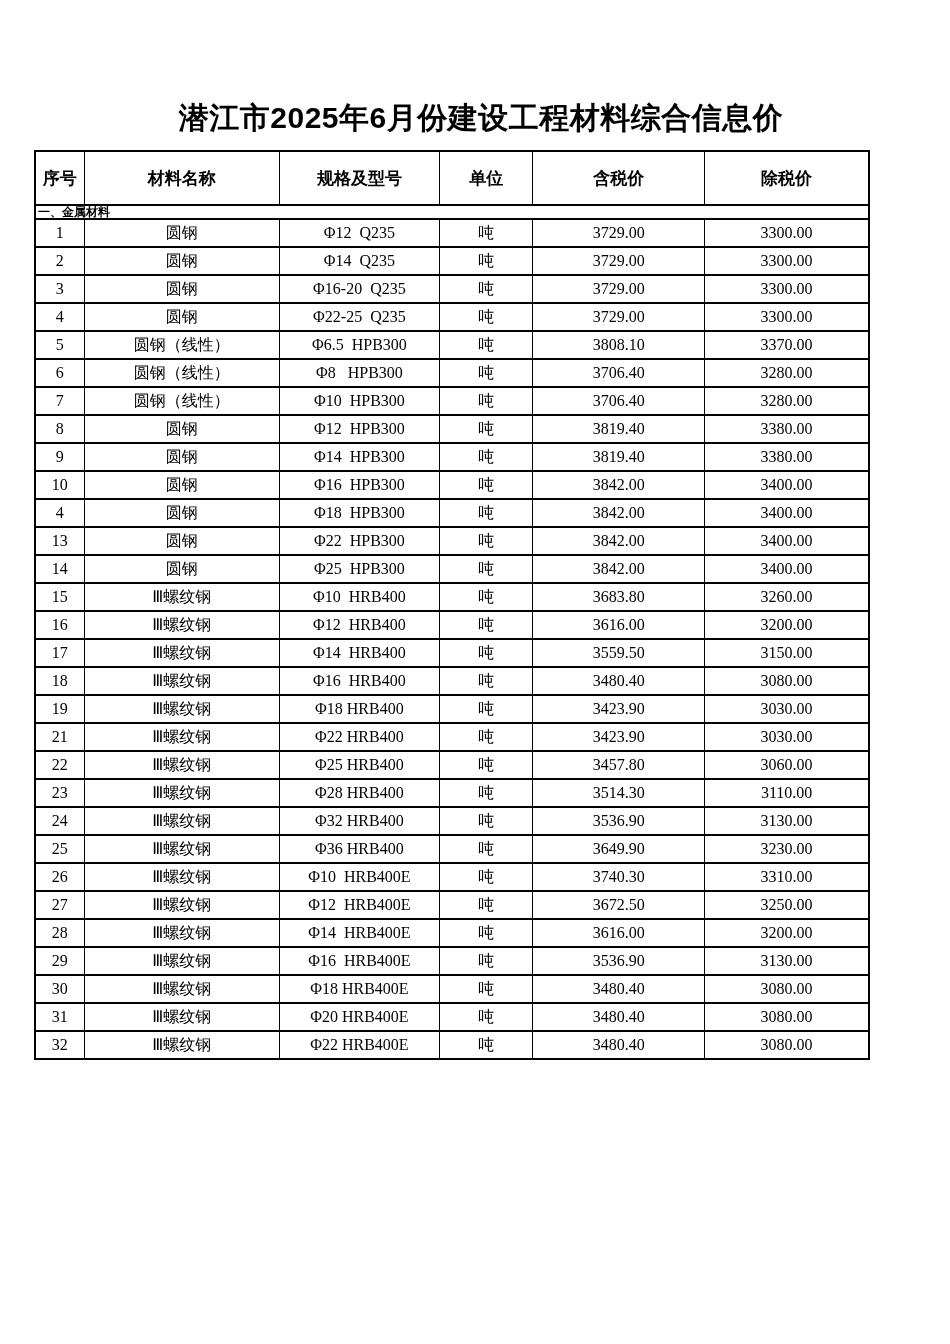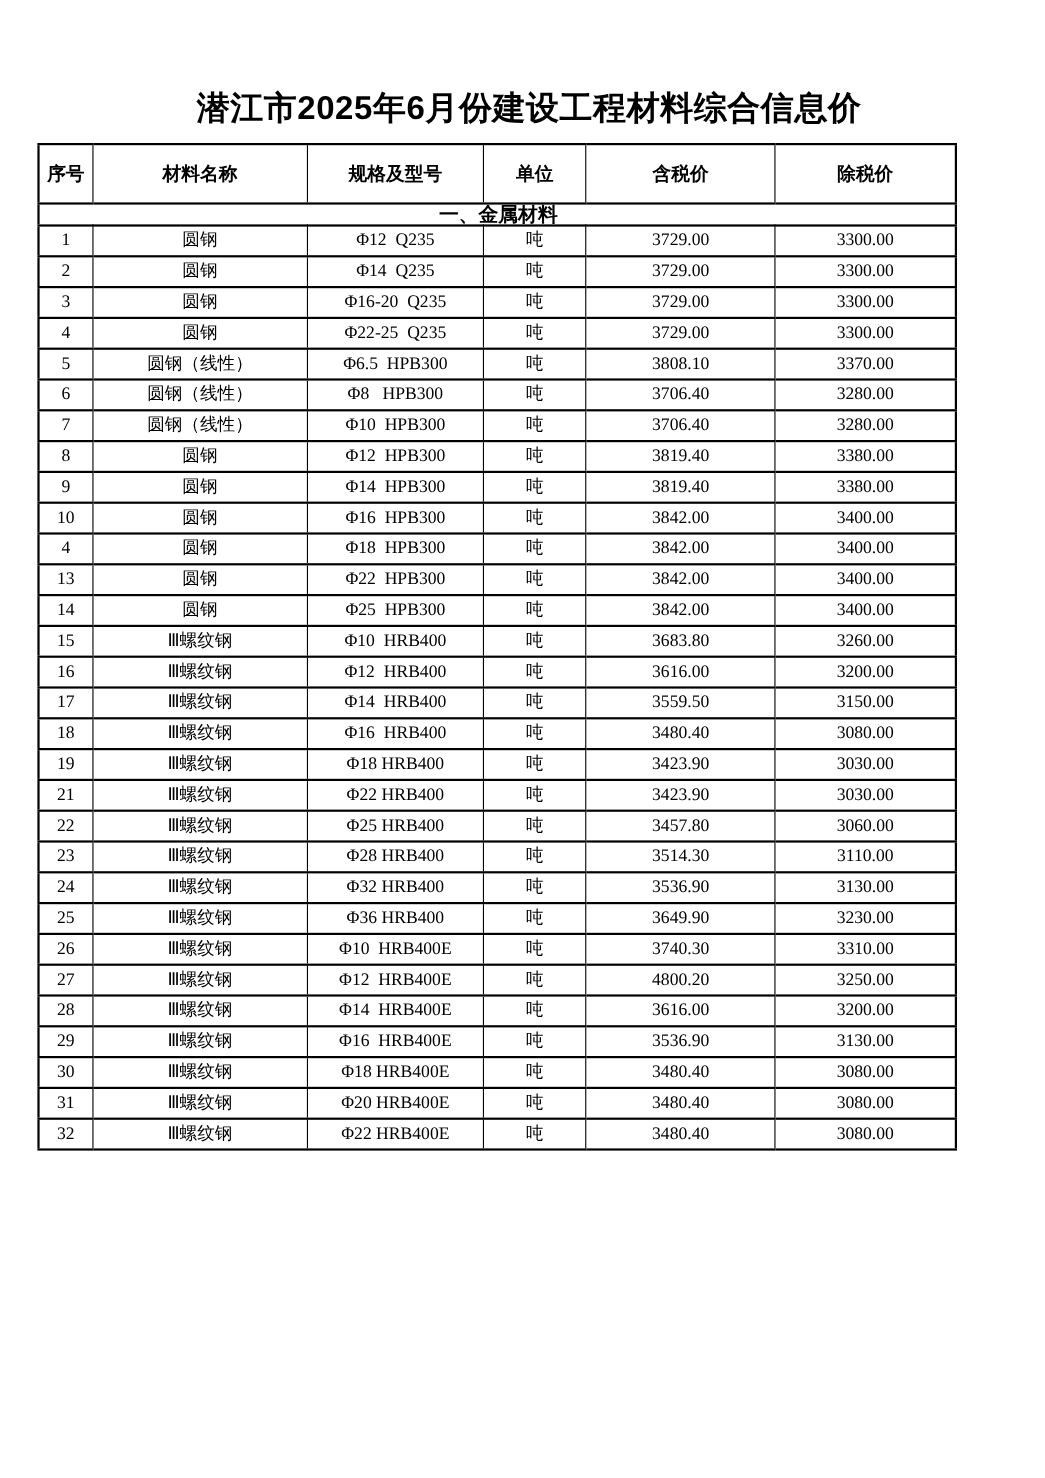--- a/index.html
+++ b/index.html
@@ -5,21 +5,21 @@
   * { margin: 0; padding: 0; box-sizing: border-box; }
   html, body { background: #ffffff; }
   body {
     width: 950px; height: 1344px;
     font-family: "Liberation Serif", serif;
     color: #000000;
     overflow: hidden;
   }
   .page {
     width: 950px; height: 1344px;
-    padding-top: 78px;
+    padding-top: 98px;
     background: #ffffff;
   }
   .doc-title {
     width: 836px;
     margin: 0 0 11px 63px;
     text-align: center;
     font-family: "Liberation Sans", sans-serif;
     font-weight: bold;
     font-size: 30px;
     letter-spacing: 0.5px;
@@ -44,25 +44,25 @@
     overflow: hidden;
   }
   .price-table thead th {
     height: 54px;
     font-family: "Liberation Sans", sans-serif;
     font-weight: bold;
     font-size: 17px;
   }
   .price-table td.section-cell {
     height: 14px;
-    text-align: center;
+    text-align: left;
     padding-left: 2px;
     font-family: "Liberation Sans", sans-serif;
     font-weight: bold;
-    font-size: 18px;
+    font-size: 12px;
   }
   .price-table tbody td { height: 28px; }
   .price-table td.spec { white-space: pre; }
   col.c-index { width: 5.9%; }
   col.c-material { width: 23.4%; }
   col.c-spec { width: 19.2%; }
   col.c-unit { width: 11.2%; }
   col.c-incl { width: 20.6%; }
   col.c-excl { width: 19.7%; }
 </style>
@@ -286,21 +286,21 @@
           <td class="spec">Φ10  HRB400E</td>
           <td>吨</td>
           <td>3740.30</td>
           <td>3310.00</td>
         </tr>
         <tr>
           <td>27</td>
           <td>Ⅲ螺纹钢</td>
           <td class="spec">Φ12  HRB400E</td>
           <td>吨</td>
-          <td>4800.20</td>
+          <td>3672.50</td>
           <td>3250.00</td>
         </tr>
         <tr>
           <td>28</td>
           <td>Ⅲ螺纹钢</td>
           <td class="spec">Φ14  HRB400E</td>
           <td>吨</td>
           <td>3616.00</td>
           <td>3200.00</td>
         </tr>

